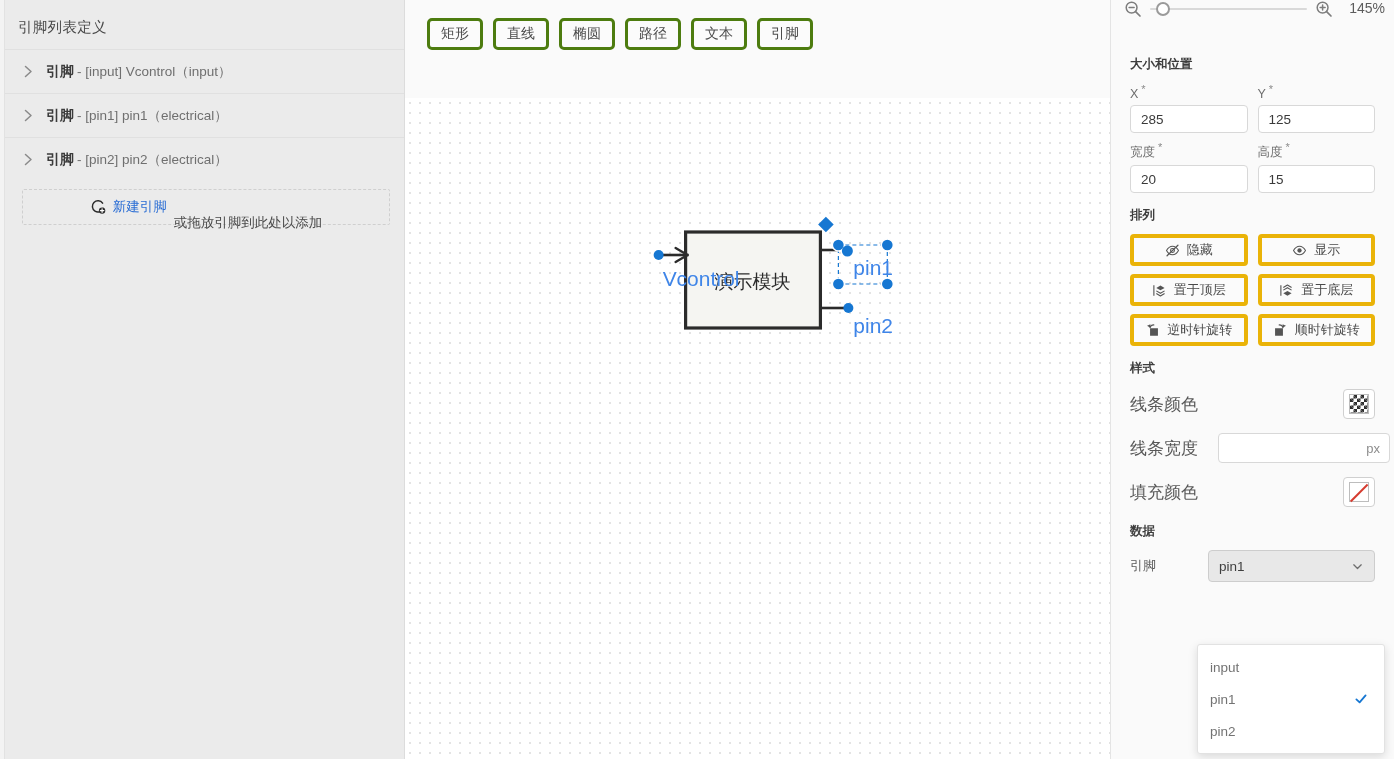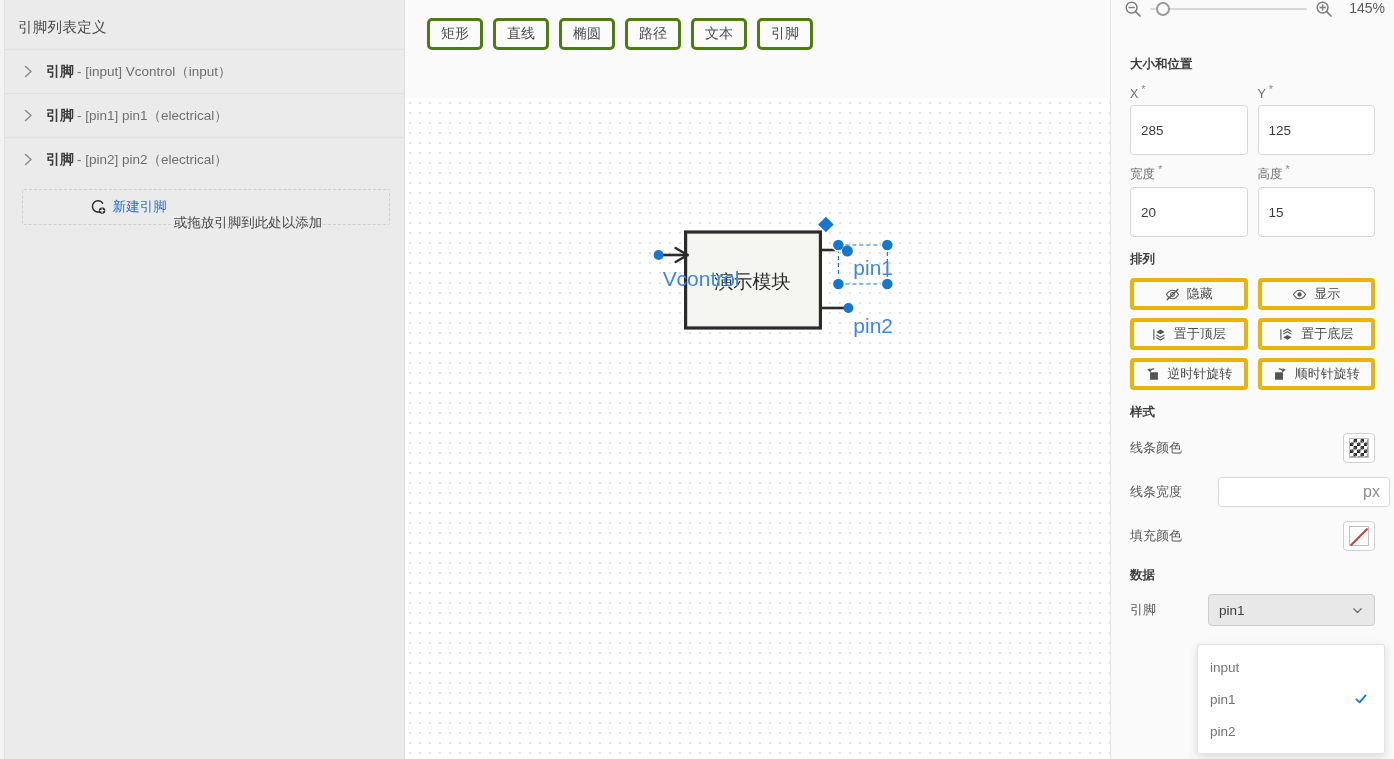--- a/index.html
+++ b/index.html
@@ -141,21 +141,21 @@
   }
   .field-grid {
     display: grid; grid-template-columns: 1fr 1fr; gap: 8px 10px;
     padding: 0 10px;
   }
   .field-label {
     font-size: 12.5px; color: #6d6d6d; margin-bottom: 4px;
   }
   .req { color: #8a8a8a; margin-left: 3px; font-size: 11px; vertical-align: super;}
   .inp {
-    width: 100%; height: 50px;
+    width: 100%; height: 28px;
     border: 1px solid #d8d8d8; border-radius: 4px;
     background: #fff; color: #3a3a3a;
     font-size: 13.5px; font-family: inherit;
     padding: 0 10px; outline: none;
   }
   .btn-grid {
     display: grid; grid-template-columns: 1fr 1fr; gap: 8px 10px;
     padding: 0 10px;
   }
   .act-btn {
@@ -165,21 +165,21 @@
     font-size: 13px; font-family: inherit;
     display: flex; align-items: center; justify-content: center; gap: 7px;
     cursor: pointer;
   }
   .act-btn .ico { display: flex; align-items: center; color: #555; }
 
   .style-row {
     display: flex; align-items: center;
     padding: 0 10px; margin-top: 10px; height: 34px;
   }
-  .style-lbl { font-size: 13px; color: #585858; width: 88px; flex: 0 0 88px; }
+  .style-lbl { font-size: 17px; color: #585858; width: 88px; flex: 0 0 88px; }
   .swatch {
     width: 32px; height: 30px; border: 1px solid #d0d0d0; border-radius: 4px;
     background: #fff; cursor: pointer; margin-left: auto;
     display: flex; align-items: center; justify-content: center;
     overflow: hidden;
   }
   .checker {
     width: 20px; height: 20px;
     background-image:
       linear-gradient(45deg, #2e2e2e 25%, transparent 25%, transparent 75%, #2e2e2e 75%),
@@ -200,21 +200,21 @@
   }
   .lw-input {
     margin-left: auto; width: 172px; height: 30px;
     border: 1px solid #d8d8d8; border-radius: 4px; background: #fff;
     display: flex; align-items: center; padding: 0 9px;
   }
   .lw-input input {
     border: none; outline: none; flex: 1 1 auto; font-size: 13px;
     font-family: inherit; color: #3a3a3a; background: transparent; min-width: 0;
   }
-  .lw-unit { font-size: 16px; color: #8d8d8d; }
+  .lw-unit { font-size: 13px; color: #8d8d8d; }
 
   .data-row { display: flex; align-items: center; padding: 0 10px; margin-top: 6px; }
   .data-lbl { font-size: 13px; color: #585858; width: 78px; flex: 0 0 78px; }
   .select-box {
     position: relative; margin-left: auto;
     width: 172px; height: 32px;
     border: 1px solid #cdcdcd; border-radius: 4px;
     background: #e8e8e8;
     display: flex; align-items: center; padding: 0 10px;
     cursor: pointer; font-size: 13.5px; color: #3f3f3f;

